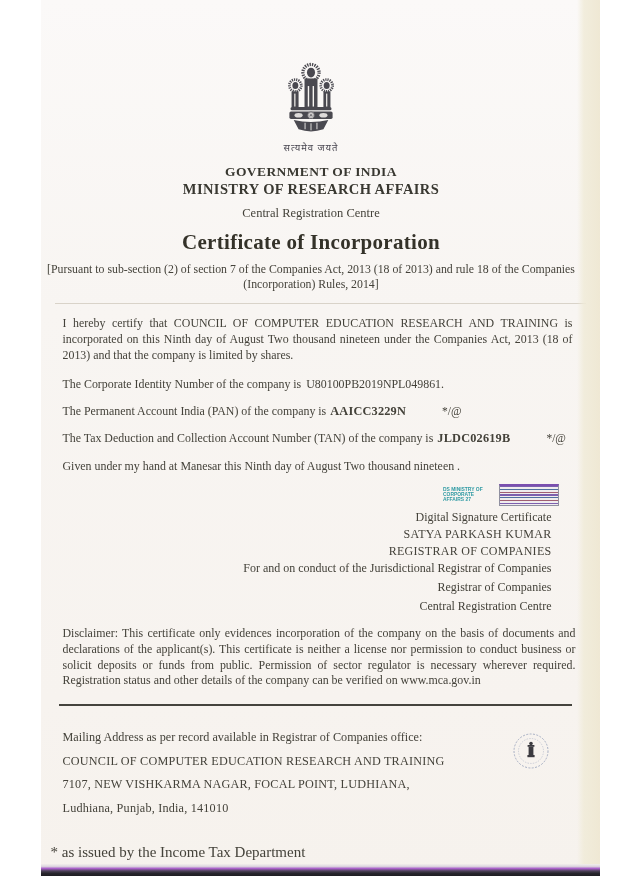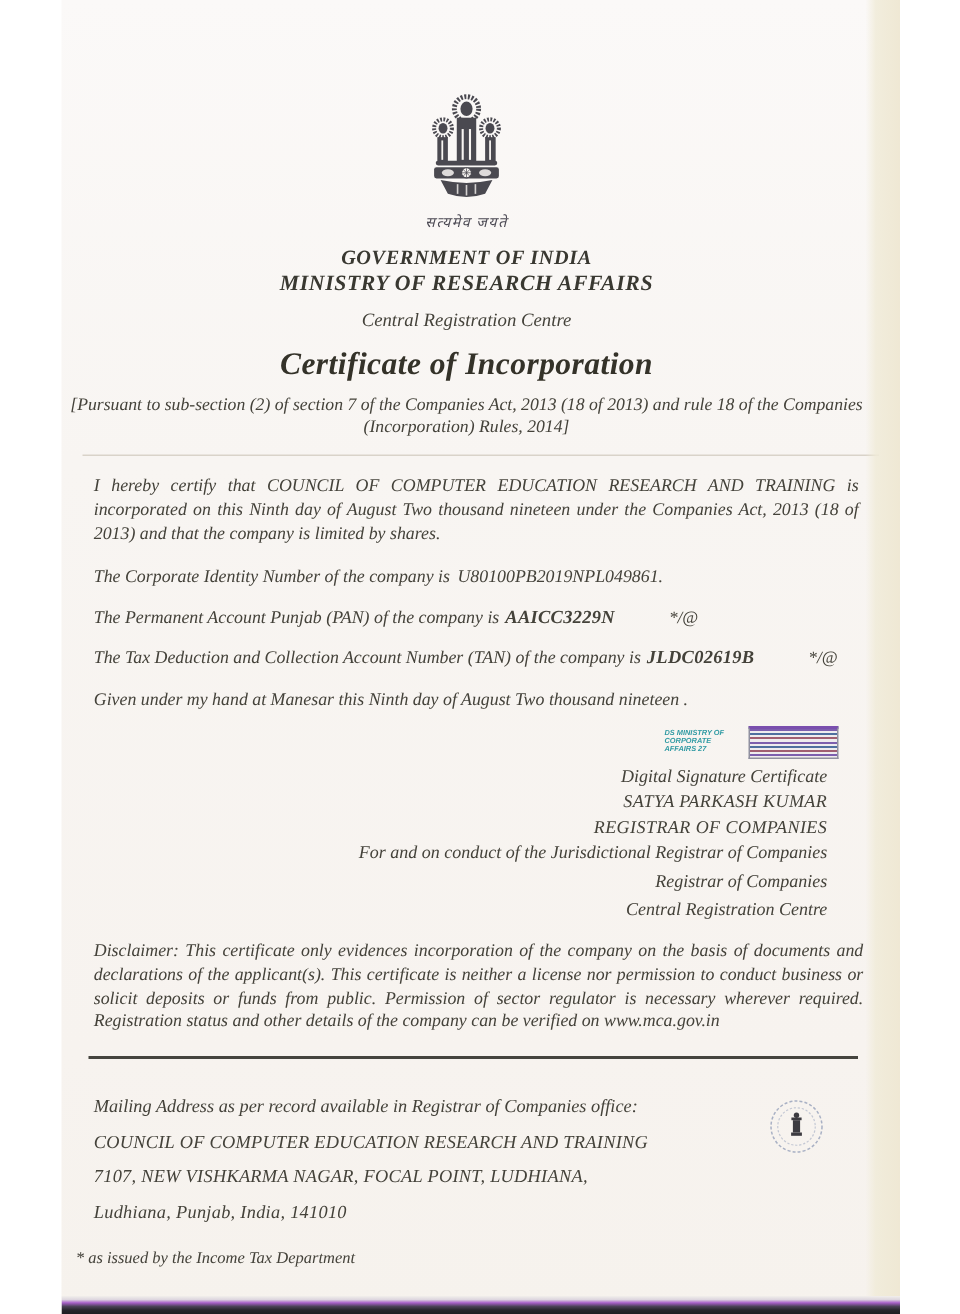--- a/index.html
+++ b/index.html
@@ -4,21 +4,20 @@
 <style>
   html,body { margin:0; padding:0; background:#ffffff; }
   .page {
     position:relative;
     width:559px; height:876px;
     margin:0 auto;
     background:linear-gradient(180deg, #fbf9f8 0%, #f8f5f2 35%, #f7f3ef 80%, #f6f2ed 100%);
     font-family:"Liberation Serif","DejaVu Serif",serif;
     color:#44423a;
     overflow:hidden;
-    font-style:italic;
   }
   
   .edge-right {
     position:absolute; top:0; right:0; width:23px; height:100%;
     background:linear-gradient(90deg, rgba(240,235,216,0) 0%, rgba(240,235,216,0.85) 30%, #efe8d4 100%);
   }
   .bottom-band {
     position:absolute; bottom:0; left:0; width:100%; height:12px;
     background:linear-gradient(180deg, #f2efeb 0%, #ddd6df 20%, #a85fc9 38%, #4c4258 58%, #27252c 78%, #1e1d22 100%);
   }
@@ -65,21 +64,21 @@
   .sig-line.l5 { margin-top:4px; }
   
   .disclaimer { margin:12px 24px 0 22px; font-size:11.9px; line-height:15.8px; text-align:justify; }
   .rule-dark { border:none; border-top:2px solid #45443e; margin:15px 28px 0 18px; }
   
   .mailing { position:relative; padding:24px 22px 0 22px; font-size:12.2px; }
   .mailing-heading { margin:0; }
   .addr-line { margin:8.5px 0 0 0; letter-spacing:0.2px; }
   .seal { position:absolute; right:50px; top:26px; line-height:0; }
   
-  .footnote { padding:0 10px; margin-top:17px; font-size:11px; }
+  .footnote { padding:0 10px; margin-top:28px; font-size:15px; }
 </style>
 </head>
 <body>
 
 <div class="page">
 
   <div class="edge-right"></div>
 
   <div class="head-center">
     <div class="emblem-wrap">
@@ -139,21 +138,21 @@
   <div class="content">
     <p class="par-certify">
       <span>I hereby certify that</span>
       <span>COUNCIL OF COMPUTER EDUCATION RESEARCH AND TRAINING</span>
       <span>is incorporated on this Ninth day of August Two thousand nineteen under the Companies Act, 2013 (18 of 2013) and that the company is limited by shares.</span>
     </p>
     <p class="line-cin">
       <span>The Corporate Identity Number of the company is</span><span class="val">U80100PB2019NPL049861</span><span>.</span>
     </p>
     <p class="line-pan">
-      <span>The Permanent Account Punjab (PAN) of the company is</span><span class="acct-val">AAICC3229N</span><span class="footmark">*/@</span>
+      <span>The Permanent Account India (PAN) of the company is</span><span class="acct-val">AAICC3229N</span><span class="footmark">*/@</span>
     </p>
     <p class="line-tan">
       <span>The Tax Deduction and Collection Account Number (TAN) of the company is</span><span class="acct-val">JLDC02619B</span><span class="footmark">*/@</span>
     </p>
     <p class="line-given">Given under my hand at Manesar this Ninth day of August Two thousand nineteen .</p>
   </div>
 
   <div class="sig-block">
     <span class="stamp">
       <span class="stamp-left">DS MINISTRY OF CORPORATE AFFAIRS 27</span>

